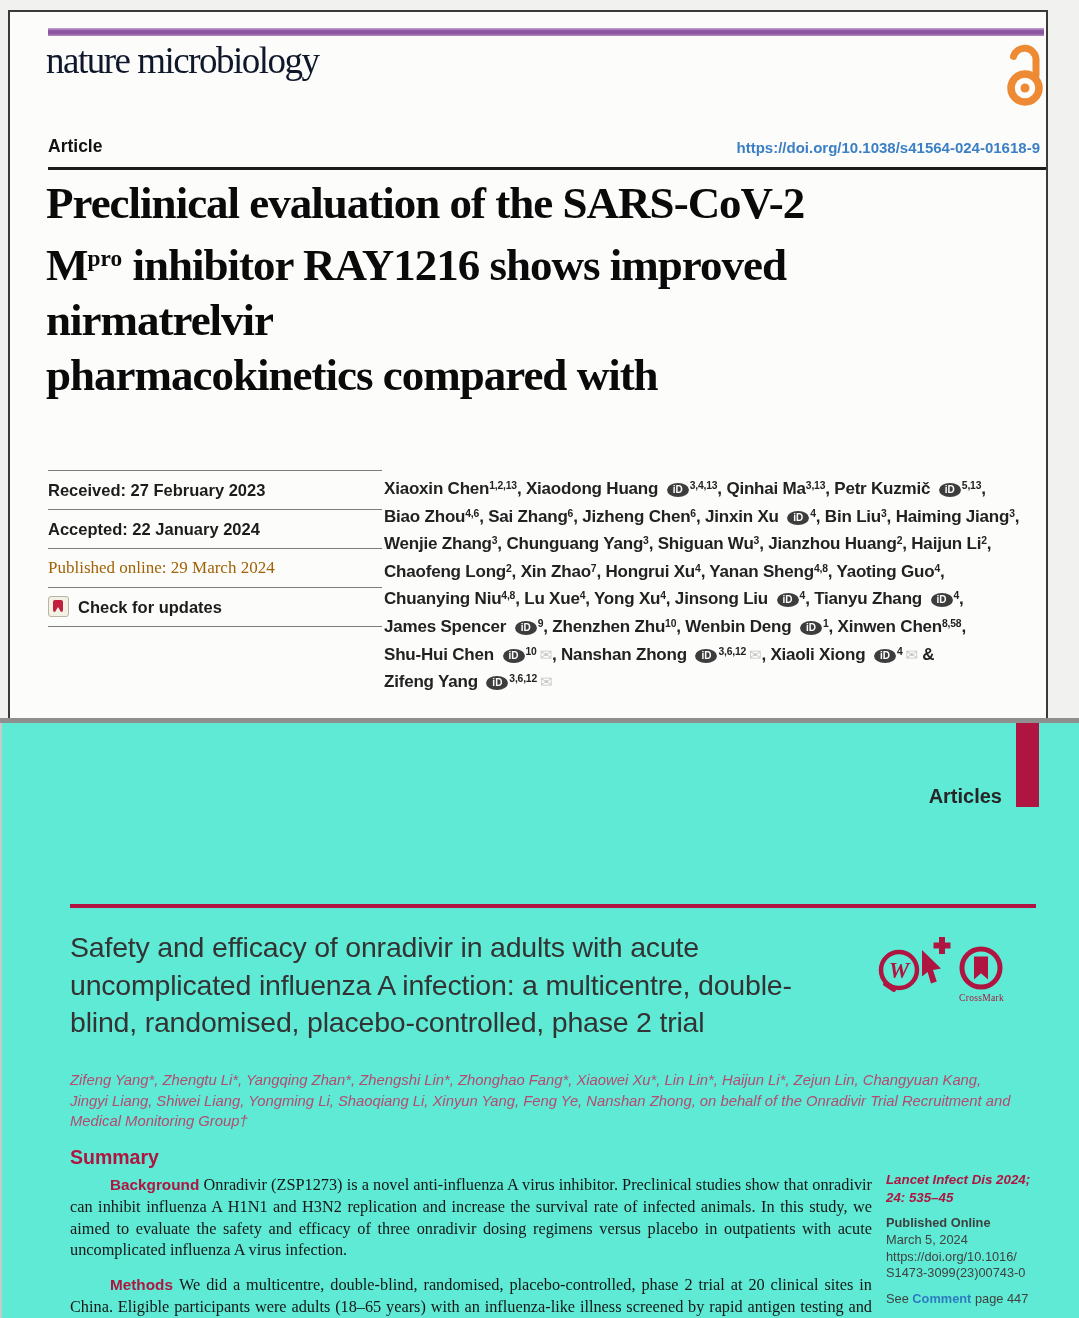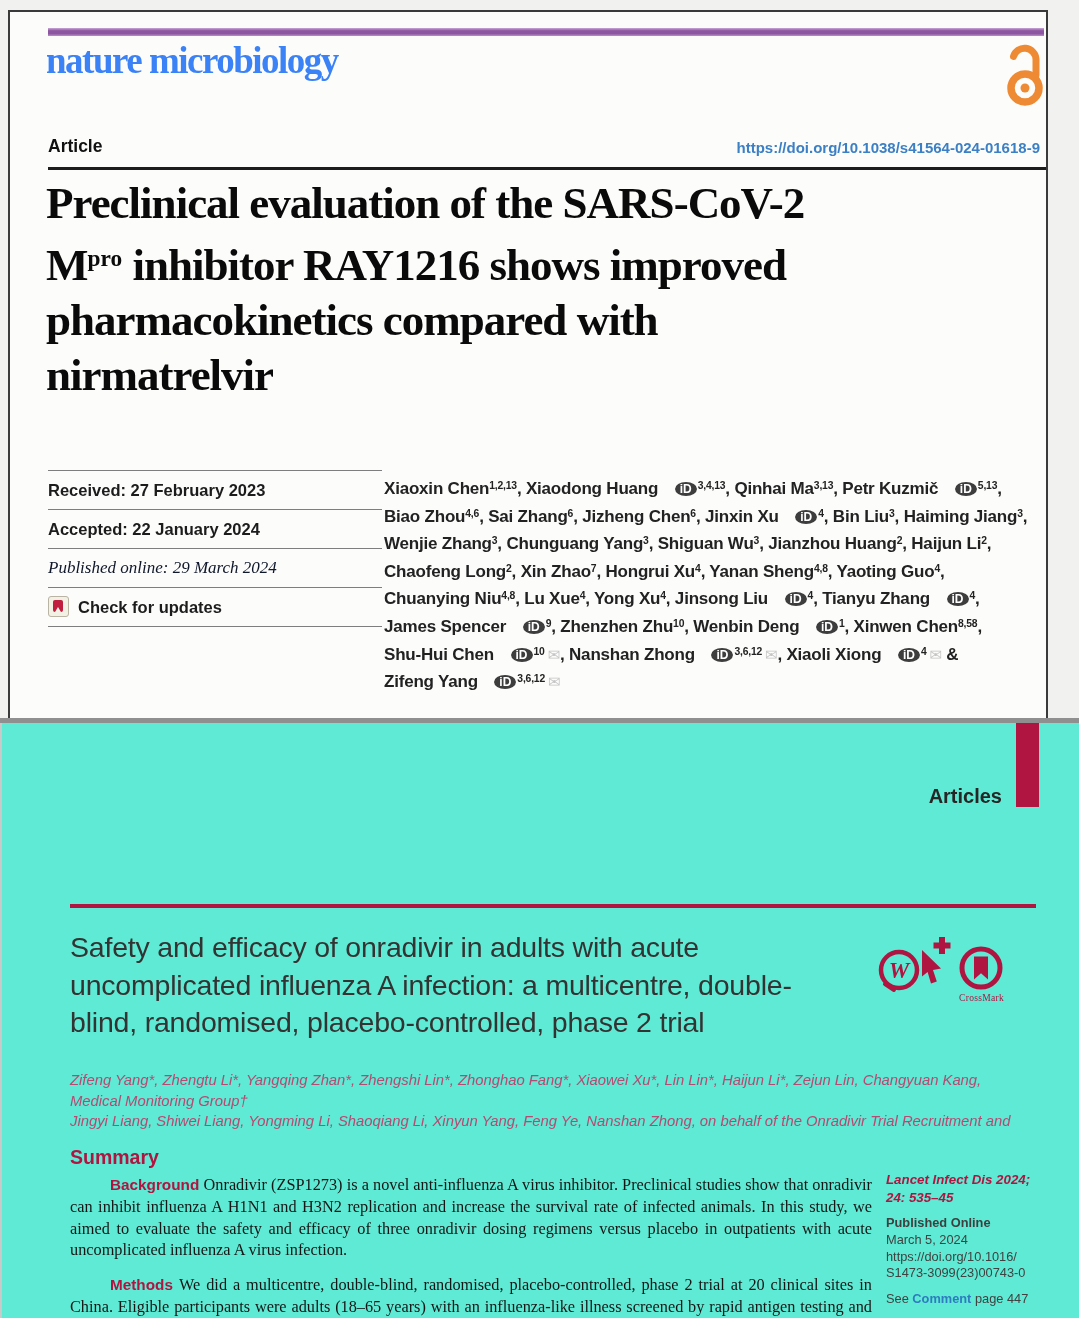--- a/index.html
+++ b/index.html
@@ -5,50 +5,50 @@
   html,body{margin:0;padding:0;background:#ededed;}
   #canvas{position:relative;width:1079px;height:1318px;background:#f1f1f0;overflow:hidden;
           font-family:"Liberation Sans",sans-serif;color:#1a1a1a;}
 
   
   #page1{position:absolute;left:8px;top:10px;width:1036px;height:706px;background:#fcfcfb;
          border:2px solid #3a3a3a;}
   #purple-bar{position:absolute;left:38px;top:16px;width:996px;height:8px;
               background:linear-gradient(to bottom,#c9a7d6,#8d56a0 35%,#8d56a0 70%,#b792c7);}
   #journal-logo{position:absolute;left:36px;top:27px;font-family:"Liberation Serif",serif;
-                font-weight:700;font-size:37px;letter-spacing:-1.5px;color:#3b82f6;}
+                font-weight:400;font-size:37px;letter-spacing:-1.5px;color:#0f172a;}
   #oa-icon{position:absolute;left:994px;top:27px;}
   #kicker{position:absolute;left:38px;top:124px;font-size:17.5px;font-weight:700;color:#111;}
   #doi-link{position:absolute;right:6px;top:127px;font-size:15px;font-weight:600;color:#3b7fc4;
             text-decoration:none;}
   #p1-rule{position:absolute;left:38px;top:155px;width:998px;height:3px;background:#1d1d1d;}
   #p1-title{position:absolute;left:36px;top:164px;width:960px;font-family:"Liberation Serif",serif;
             font-weight:700;font-size:45px;line-height:55px;letter-spacing:-1px;color:#0a0a0a;}
   #p1-title sup{font-size:52%;vertical-align:14px;letter-spacing:0;}
 
   #meta-col{position:absolute;left:38px;top:458px;width:334px;}
   .meta-row{border-top:1px solid #7e7e7e;height:38px;line-height:38px;font-size:16.5px;
             font-weight:700;color:#1c1c1c;white-space:nowrap;}
-  .meta-row.serif{font-family:"Liberation Serif",serif;font-weight:400;color:#0f172a;font-size:17px;font-style:italic;}
+  .meta-row.serif{font-family:"Liberation Serif",serif;font-weight:400;color:#a16207;font-size:17px;}
   #meta-col .meta-row:last-child{border-bottom:1px solid #7e7e7e;}
   .cfu-icon{display:inline-block;width:19px;height:19px;border:1px solid #b9b4a4;background:#f3f0e4;
             border-radius:3px;margin-right:9px;vertical-align:-4px;position:relative;}
   .cfu-icon::after{content:'';position:absolute;left:4px;top:3px;width:10px;height:12px;
             background:#c01d3f;border-radius:2px;z-index:0;}
   .cfu-icon::before{content:'';position:absolute;left:6px;top:10px;width:0;height:0;z-index:1;
             border-left:3px solid transparent;border-right:3px solid transparent;
             border-bottom:5px solid #f3f0e4;}
 
   #author-block{position:absolute;left:374px;top:462px;width:664px;}
   .author-line{font-size:17px;font-weight:700;line-height:24.6px;letter-spacing:-0.2px;
                color:#222;white-space:nowrap;}
   .author-line sup{font-size:61%;vertical-align:5px;font-weight:700;}
   .orcid{display:inline-block;width:22px;height:14px;border-radius:50%;background:#3d3d3d;
-         color:#fff;font-size:12px;font-weight:700;text-align:center;line-height:14px;
-         margin:0 1px 0 12px;vertical-align:1px;letter-spacing:0;}
+         color:#fff;font-size:10px;font-weight:700;text-align:center;line-height:14px;
+         margin:0 1px 0 4px;vertical-align:1px;letter-spacing:0;}
   .mail{color:#c6c6c6;font-size:15px;margin-left:3px;font-weight:400;}
 
   
   #pagebreak{position:absolute;left:0;top:718px;width:1079px;height:5px;background:#8f8f8f;}
 
   
   #page2{position:absolute;left:0;top:723px;width:1077px;height:762px;background:#5eead4;
          border-left:2px solid #c9c9c9;overflow:hidden;}
   #crimson-bar{position:absolute;left:1014px;top:0;width:23px;height:84px;background:#b01541;}
   #articles-label{position:absolute;left:800px;top:62px;width:200px;text-align:right;
@@ -98,22 +98,22 @@
       </svg>
     </div>
 
     <div id="kicker">Article</div>
     <a id="doi-link" href="#">https://doi.org/10.1038/s41564-024-01618-9</a>
     <div id="p1-rule"></div>
 
     <div id="p1-title">
         <div class="t1-line">Preclinical evaluation of the SARS-CoV-2</div>
         <div class="t1-line">M<sup>pro</sup> inhibitor RAY1216 shows improved</div>
+        <div class="t1-line">nirmatrelvir</div>
         <div class="t1-line">pharmacokinetics compared with</div>
-        <div class="t1-line">nirmatrelvir</div>
       </div>
 
     <div id="meta-col">
         <div class="meta-row">Received: 27 February 2023</div>
         <div class="meta-row">Accepted: 22 January 2024</div>
         <div class="meta-row serif">Published online: 29 March 2024</div>
         <div class="meta-row"><span class="cfu-icon"></span>Check for updates</div>
       </div>
 
     <div id="author-block">
@@ -160,22 +160,22 @@
         <svg width="46" height="46" viewBox="0 0 46 46">
           <circle cx="23" cy="23" r="19" fill="none" stroke="#b01541" stroke-width="5"></circle>
           <path d="M16 11.5 h14 v23 l-7 -6.2 l-7 6.2 z" fill="#b01541"></path>
         </svg>
         <div id="crossmark-caption">CrossMark</div>
       </span>
     </div>
 
     <div id="p2-authors">
         <div class="p2-author-line">Zifeng Yang*, Zhengtu Li*, Yangqing Zhan*, Zhengshi Lin*, Zhonghao Fang*, Xiaowei Xu*, Lin Lin*, Haijun Li*, Zejun Lin, Changyuan Kang,</div>
+        <div class="p2-author-line">Jingyi Liang, Shiwei Liang, Yongming Li, Shaoqiang Li, Xinyun Yang, Feng Ye, Nanshan Zhong, on behalf of the Onradivir Trial Recruitment and</div>
         <div class="p2-author-line">Medical Monitoring Group†</div>
-        <div class="p2-author-line">Jingyi Liang, Shiwei Liang, Yongming Li, Shaoqiang Li, Xinyun Yang, Feng Ye, Nanshan Zhong, on behalf of the Onradivir Trial Recruitment and</div>
       </div>
 
     <div id="summary-heading">Summary</div>
 
     <div id="summary-paras">
         <p class="bodypara"><span class="plabel">Background </span>Onradivir (ZSP1273) is a novel anti-influenza A virus inhibitor. Preclinical studies show that onradivir can inhibit influenza A H1N1 and H3N2 replication and increase the survival rate of infected animals. In this study, we aimed to evaluate the safety and efficacy of three onradivir dosing regimens versus placebo in outpatients with acute uncomplicated influenza A virus infection.</p>
         <p class="bodypara"><span class="plabel">Methods </span>We did a multicentre, double-blind, randomised, placebo-controlled, phase 2 trial at 20 clinical sites in China. Eligible participants were adults (18–65 years) with an influenza-like illness screened by rapid antigen testing and who were within 48 h of symptom onset. Participants were randomly assigned to receive oral onradivir or placebo.</p>
       </div>
 
     <div id="sidebar">

